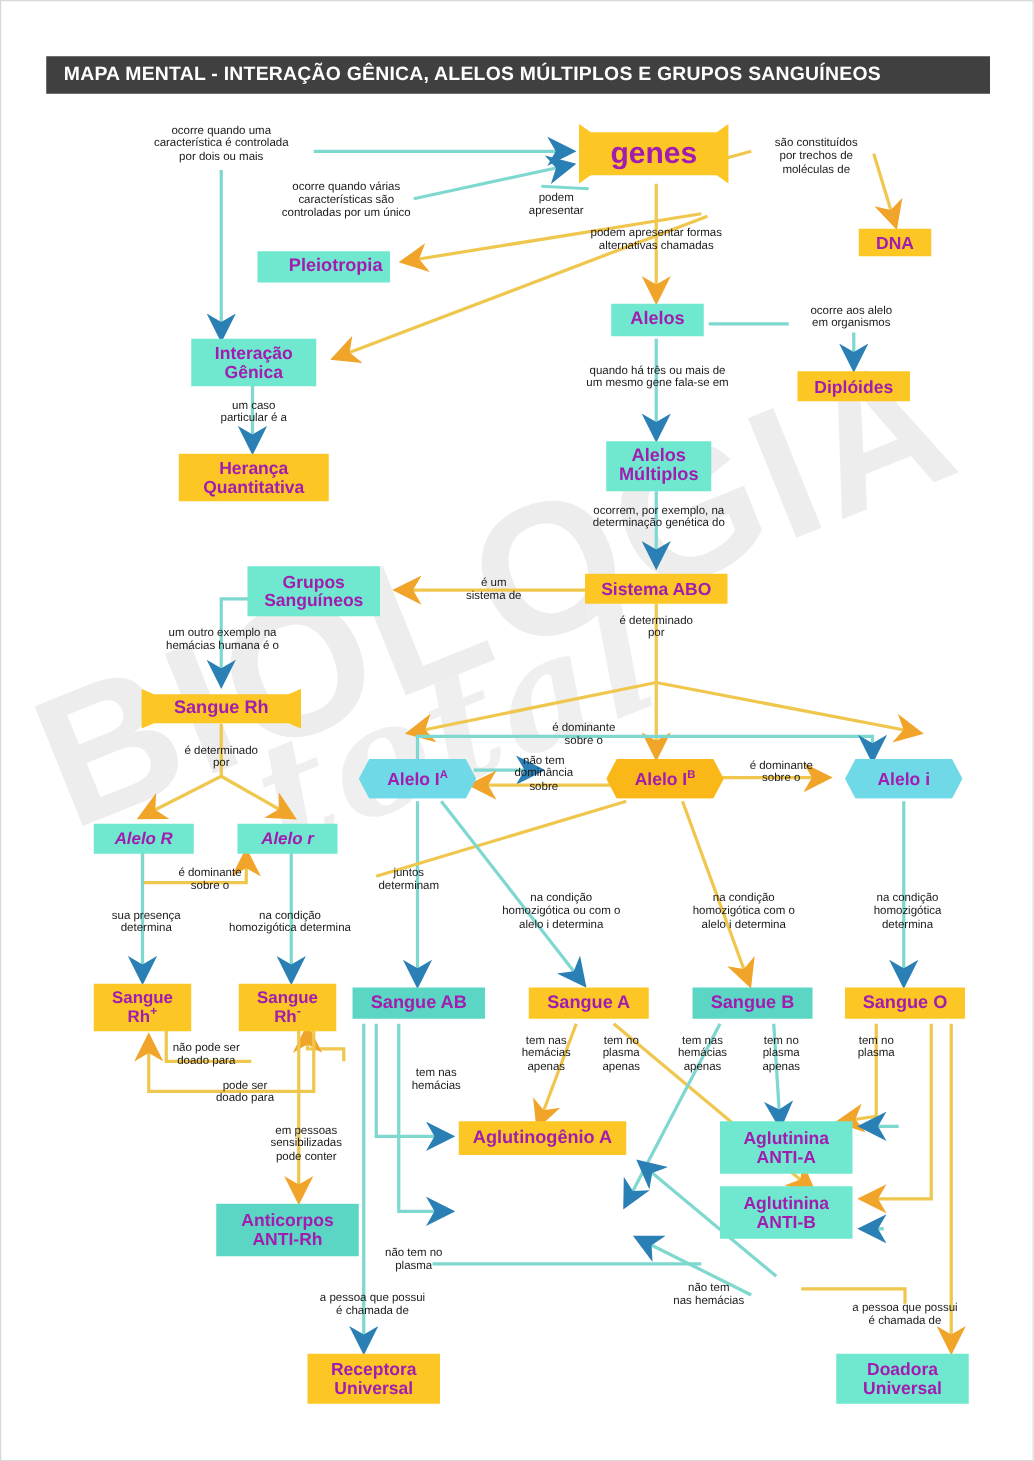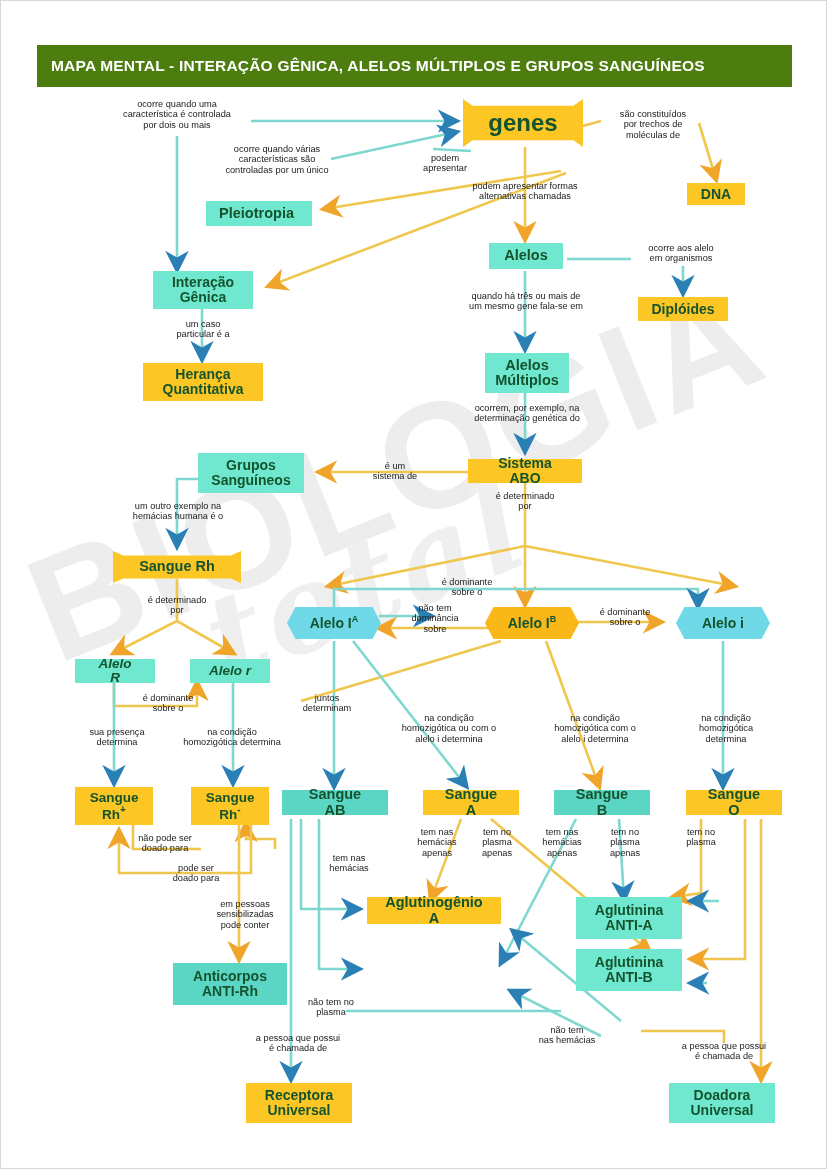--- a/index.html
+++ b/index.html
@@ -38,46 +38,46 @@
     font-size:120px;
     margin-top:-30px;
     margin-left:150px;
     color:#efefef;
   }
 
   
   #titlebar{
     position:absolute;
     left:36px; top:44px;
-    width:755px; height:42px;
-    background:#4d7c0f;
+    width:755px; height:30px;
+    background:#404040;
     color:#ffffff;
     font-size:15.5px;
     font-weight:bold;
     letter-spacing:0.2px;
     display:flex;align-items:center;
     padding-left:14px;
     box-sizing:border-box;
     z-index:5;
   }
 
   
   #links{position:absolute;left:0;top:0;width:827px;height:1169px;z-index:2;}
 
   
   .node{
     position:absolute;
     box-sizing:border-box;
     display:flex;align-items:center;justify-content:center;
     text-align:center;
     font-weight:bold;
-    color:#14532d;
+    color:#a21caf;
     line-height:1.05;
     z-index:4;
-    padding:3px 18px;
+    padding:3px 6px;
   }
   .teal{background:#6fe8cf;}
   .yellow{background:#fcc724;}
   .tealdark{background:#5cd6c4;}
   .amber{background:#f9b818;}
 
   
   .banner{
     clip-path:polygon(0% 0%, 8% 14%, 92% 14%, 100% 0%, 100% 100%, 92% 86%, 8% 86%, 0% 100%);
   }
@@ -301,21 +301,21 @@
   </div>
 
   <div class="node yellow" style="left:422px;top:789px;width:96px;height:25px;font-size:14.5px;">
     <span>Sangue A</span>
   </div>
 
   <div class="node tealdark" style="left:553px;top:789px;width:96px;height:25px;font-size:14.5px;">
     <span>Sangue B</span>
   </div>
 
-  <div class="node yellow" style="left:675px;top:789px;width:96px;height:25px;font-size:14.5px;margin-left:10px;">
+  <div class="node yellow" style="left:675px;top:789px;width:96px;height:25px;font-size:14.5px;">
     <span>Sangue O</span>
   </div>
 
   <div class="node tealdark" style="left:172px;top:962px;width:114px;height:42px;font-size:14px;white-space:pre-line;">
     <span>Anticorpos
 ANTI-Rh</span>
   </div>
 
   <div class="node yellow" style="left:366px;top:896px;width:134px;height:27px;font-size:14.5px;">
     <span>Aglutinogênio A</span>

